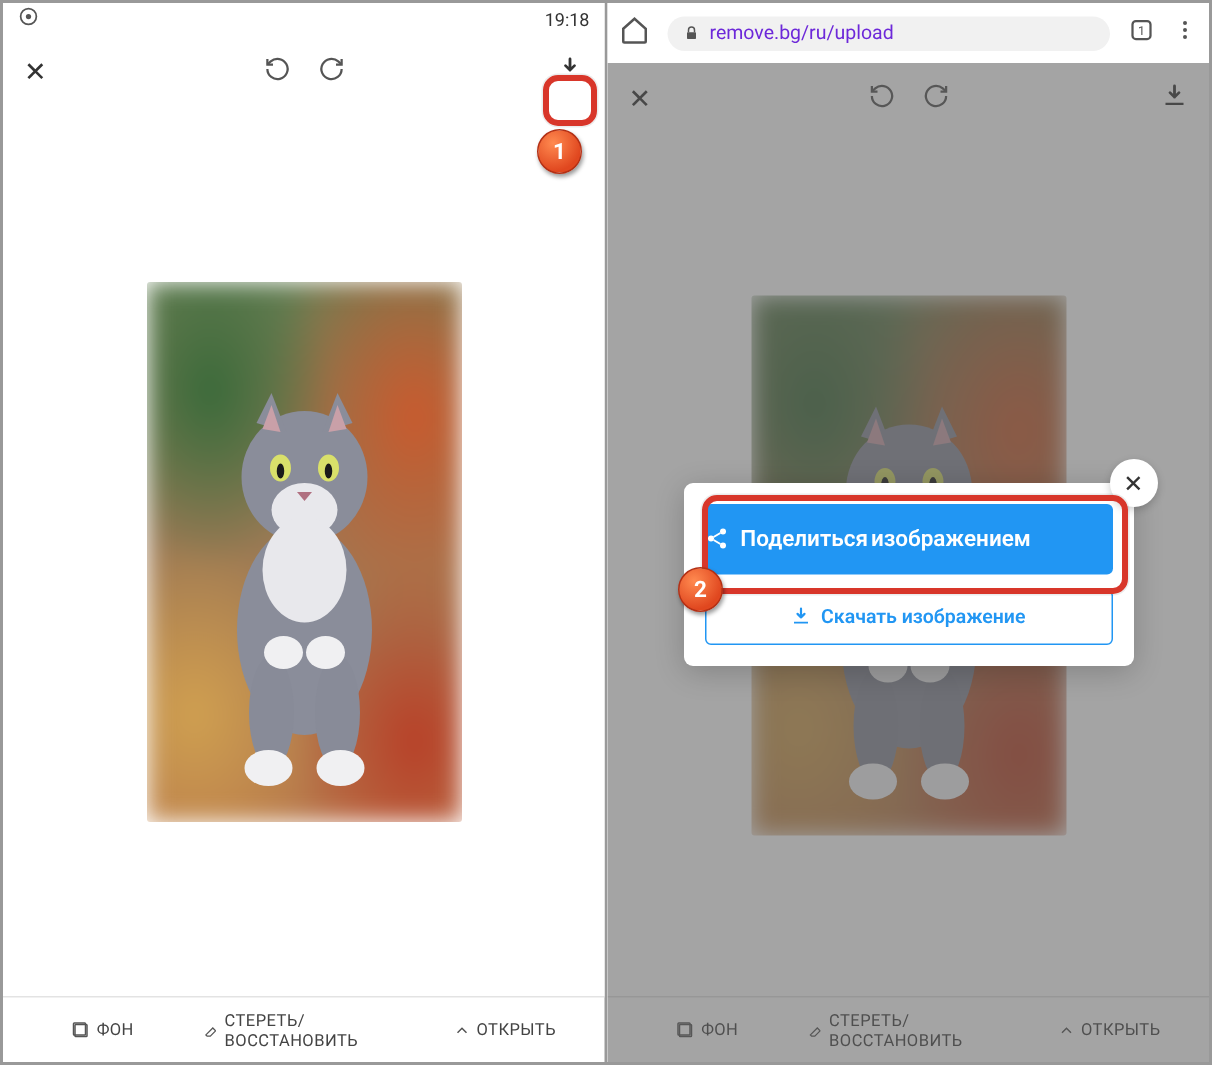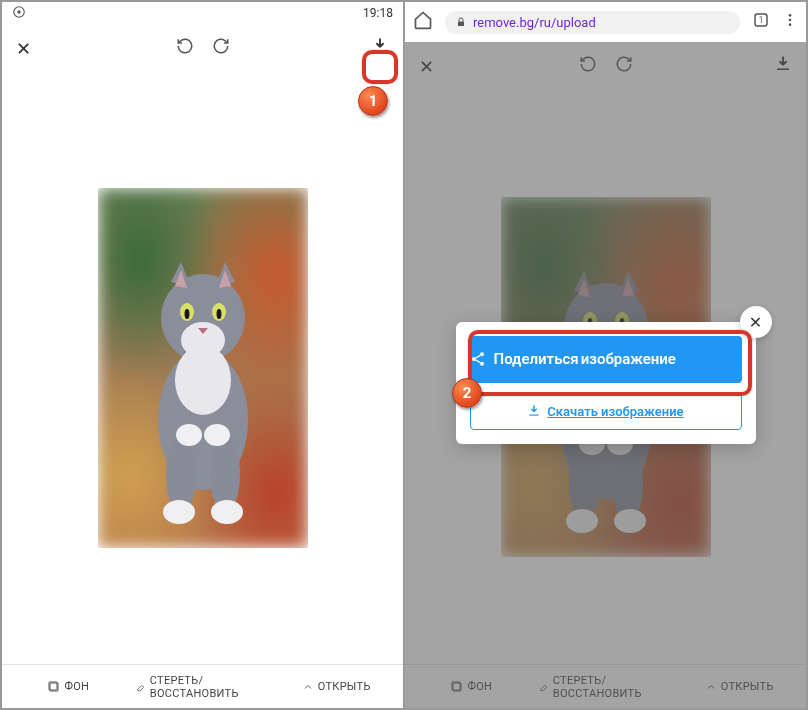--- a/index.html
+++ b/index.html
@@ -32,21 +32,21 @@
   .bottom-bar { height: 44px; display: flex; align-items: center; border-top: 1px solid #e3e3e3; font-size: 11px; letter-spacing: .3px; color: #444; }
   .bottom-bar > div { flex: 1; display: flex; align-items: center; justify-content: center; gap: 4px; }
   .bottom-bar svg { width: 12px; height: 12px; }
   .right .toolbar, .right .bottom-bar { background: #fff; }
   .overlay { position: absolute; inset: 0; background: rgba(90,90,90,0.55); pointer-events: none; }
   .right .status-bar, .right .browser-bar { position: relative; z-index: 5; }
   .popup { position: absolute; left: 50%; top: 320px; transform: translateX(-50%); width: 300px; background: #fff; border-radius: 6px; padding: 14px; z-index: 10; box-shadow: 0 4px 20px rgba(0,0,0,.2); }
   .popup-close { position: absolute; top: -16px; right: -16px; width: 32px; height: 32px; border-radius: 50%; background: #fff; display: flex; align-items: center; justify-content: center; font-size: 16px; color: #333; box-shadow: 0 2px 6px rgba(0,0,0,.2); }
   .btn-share { background: #2196f3; color: #fff; border-radius: 4px; padding: 14px 0; text-align: center; font-size: 15px; font-weight: 600; display: flex; flex-direction: row; align-items: center; gap: 2px; line-height: 1.25; }
   .btn-share .row1 { display: flex; align-items: center; gap: 8px; }
-  .btn-download { margin-top: 10px; border: 1.5px solid #2196f3; color: #2196f3; border-radius: 4px; padding: 10px 0; text-align: center; font-size: 13px; font-weight: 600; display: flex; align-items: center; justify-content: center; gap: 6px; text-decoration: underline; }
+  .btn-download { margin-top: 10px; border: 1.5px solid #2196f3; color: #2196f3; border-radius: 4px; padding: 10px 0; text-align: center; font-size: 13px; font-weight: 600; display: flex; align-items: center; justify-content: center; gap: 6px; }
   .callout { position: absolute; border: 4px solid #d8362a; border-radius: 10px; z-index: 20; box-shadow: 0 0 0 1px rgba(0,0,0,.08); }
   .callout-1 { left: 362px; top: 50px; width: 36px; height: 34px; }
   .callout-2 { left: 468px; top: 330px; width: 284px; height: 66px; }
   .badge { position: absolute; width: 30px; height: 30px; border-radius: 50%; background: radial-gradient(circle at 35% 30%, #ff8a50, #e0471f 70%); border: 1px solid #b33015; color: #fff; font-weight: 700; font-size: 15px; display: flex; align-items: center; justify-content: center; z-index: 21; box-shadow: 1px 2px 3px rgba(0,0,0,.4); }
   .badge-1 { left: 358px; top: 86px; }
   .badge-2 { left: 452px; top: 378px; }
 </style>
 </head>
 <body>
 
@@ -240,21 +240,21 @@
       <div class="btn-share">
         <div class="row1">
           <svg width="16" height="16" viewBox="0 0 24 24" fill="#fff">
               <circle cx="18" cy="5" r="3"></circle>
               <circle cx="6" cy="12" r="3"></circle>
               <circle cx="18" cy="19" r="3"></circle>
               <path d="M8.6 10.5l6.8-4M8.6 13.5l6.8 4" stroke="#fff" stroke-width="2"></path>
             </svg>
           <span>Поделиться</span>
         </div>
-        <span>изображение</span>
+        <span>изображением</span>
       </div>
       <div class="btn-download">
         <svg width="14" height="14" viewBox="0 0 24 24" fill="#2196f3">
             <path d="M12 3v10m0 0l-4-4m4 4l4-4" stroke="#2196f3" stroke-width="2.5" fill="none" stroke-linecap="round"></path>
             <path d="M4 18h16v2H4z"></path>
           </svg>
         <span>Скачать изображение</span>
       </div>
     </div>
   </div>

